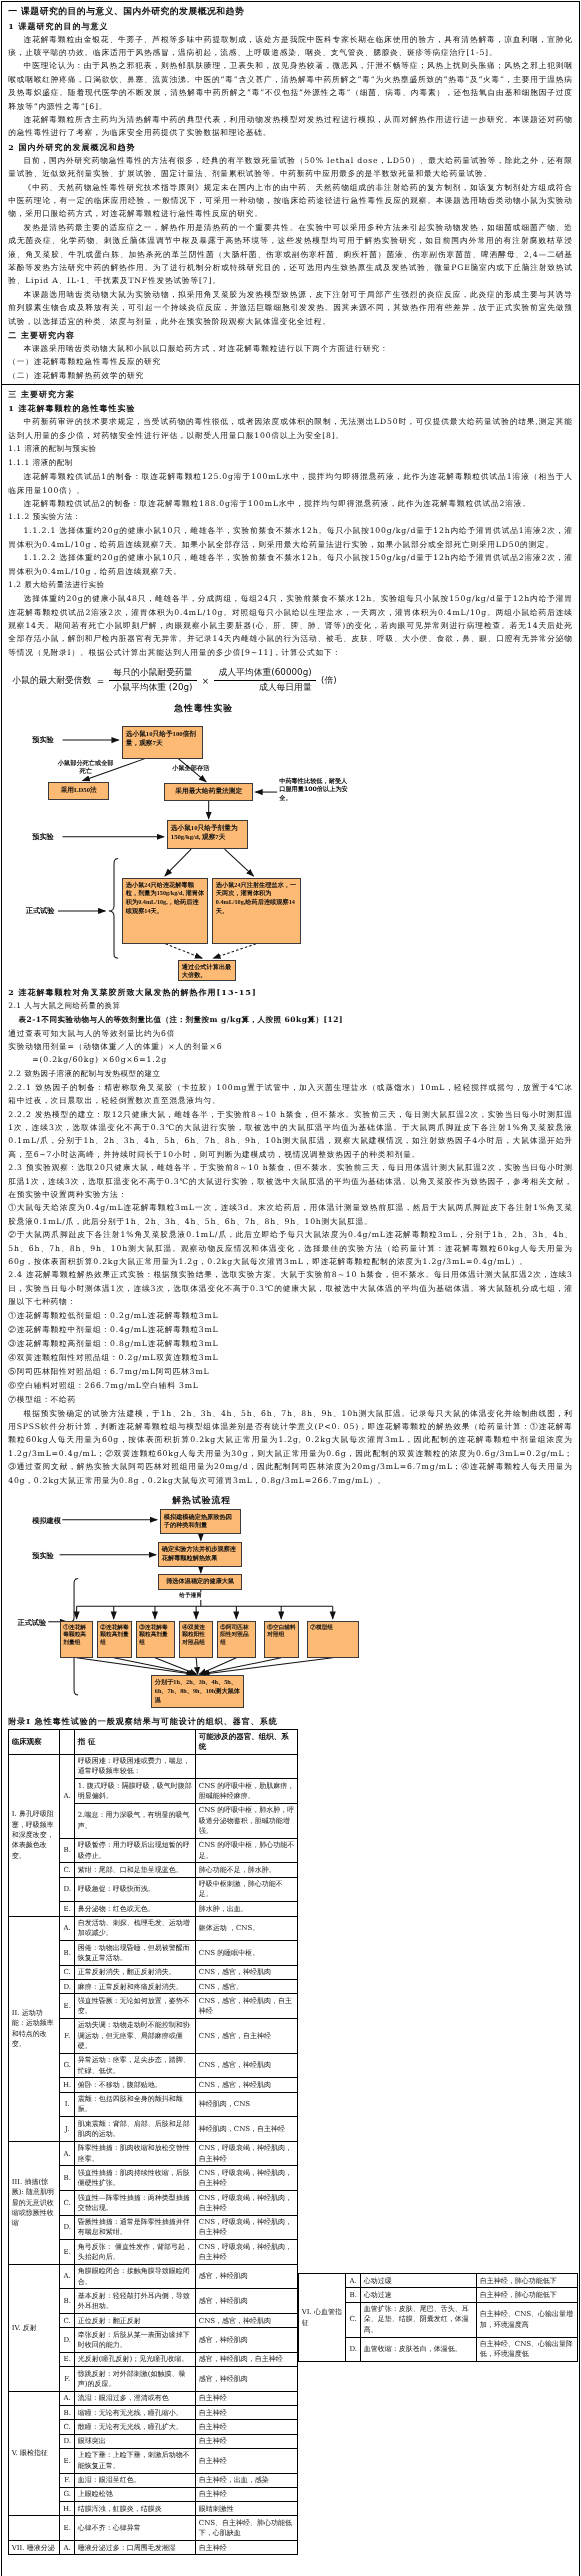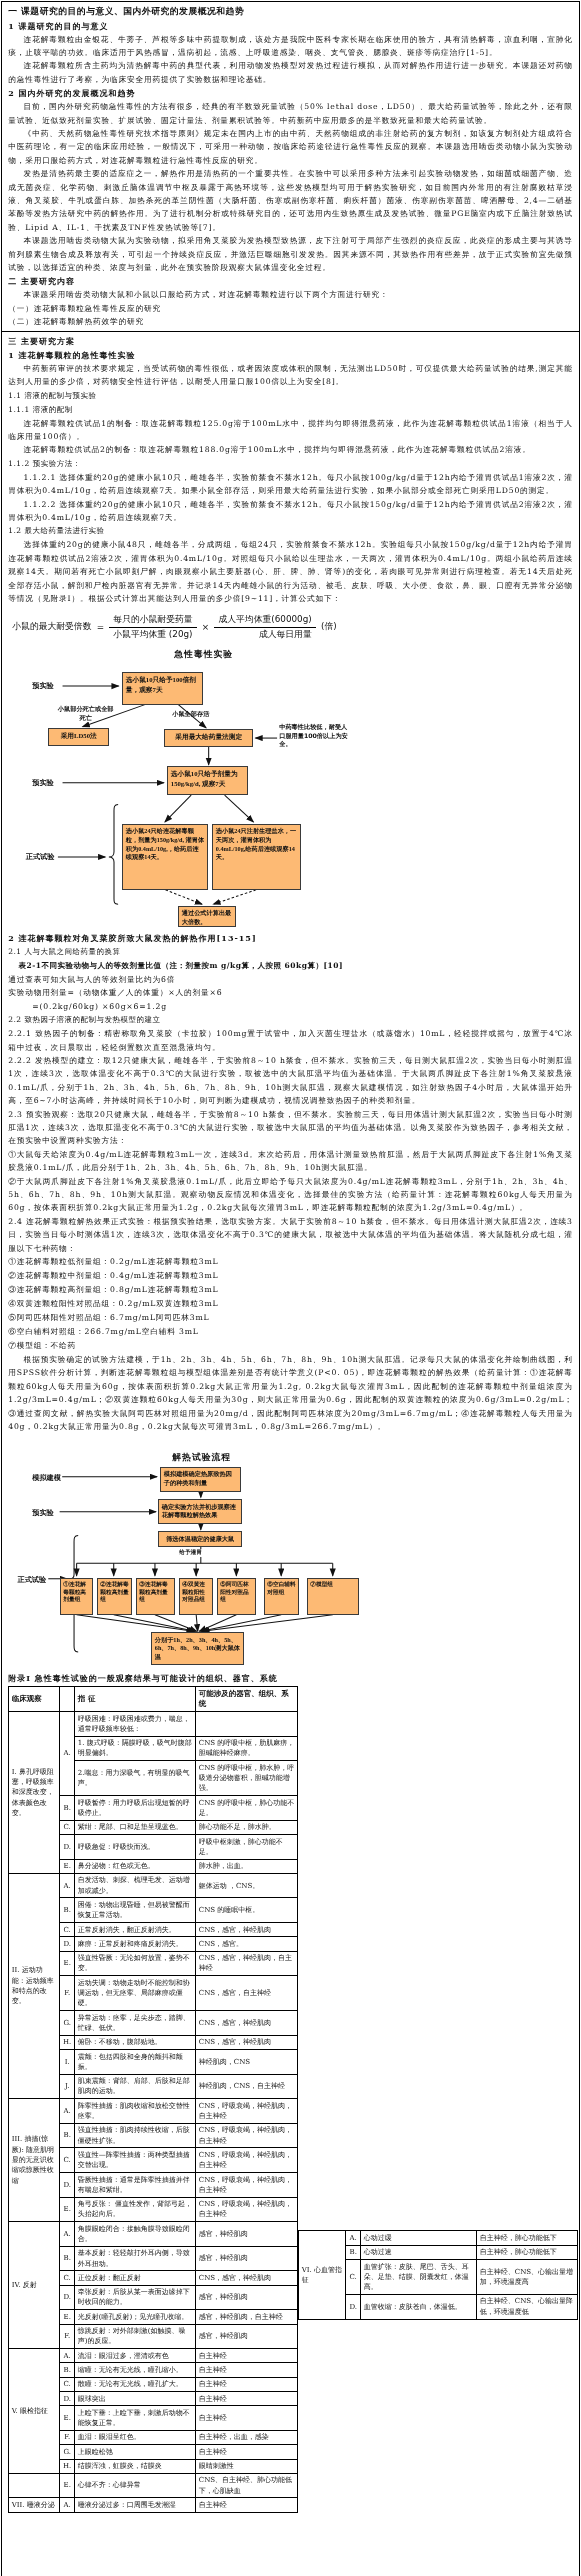--- a/index.html
+++ b/index.html
@@ -53,20 +53,21 @@
   .note-indent{margin-left:24px;}
 </style>
 </head>
 <body>
 
 <div class="page">
 
   <div class="doc-title">一 课题研究的目的与意义、国内外研究的发展概况和趋势</div>
   <div class="h-bold">1 课题研究的目的与意义</div>
   <div class="para">连花解毒颗粒由金银花、牛蒡子、芦根等多味中药提取制成，该处方是我院中医科专家长期在临床使用的验方，具有清热解毒，凉血利咽，宣肺化痰，止咳平喘的功效。临床适用于风热感冒，温病初起，流感、上呼吸道感染、咽炎、支气管炎、腮腺炎、斑疹等病症治疗[1-5]。</div>
+  <div class="para">中医理论认为：由于风热之邪犯表，则热郁肌肤腠理，卫表失和，故见身热较著，微恶风，汗泄不畅等症；风热上扰则头胀痛；风热之邪上犯则咽喉或咽喉红肿疼痛，口渴欲饮、鼻塞、流黄浊涕。中医的“毒”含义甚广，清热解毒中药所解之“毒”为火热壅盛所致的“热毒”及“火毒”，主要用于温热病及热毒炽盛症。随着现代医学的不断发展，清热解毒中药所解之“毒”不仅包括“外源性之毒”（细菌、病毒、内毒素），还包括氧自由基和细胞因子过度释放等“内源性之毒”[6]。</div>
   <div class="para">连花解毒颗粒所含主药均为清热解毒中药的典型代表，利用动物发热模型对发热过程进行模拟，从而对解热作用进行进一步研究。本课题还对药物的急性毒性进行了考察，为临床安全用药提供了实验数据和理论基础。</div>
   <div class="h-bold">2 国内外研究的发展概况和趋势</div>
   <div class="para">目前，国内外研究药物急性毒性的方法有很多，经典的有半数致死量试验（50% lethal dose，LD50）、最大给药量试验等，除此之外，还有限量试验、近似致死剂量实验、扩展试验、固定计量法、剂量累积试验等。中药新药中应用最多的是半数致死量和最大给药量试验。</div>
   <div class="para">《中药、天然药物急性毒性研究技术指导原则》规定未在国内上市的由中药、天然药物组成的非注射给药的复方制剂，如该复方制剂处方组成符合中医药理论，有一定的临床应用经验，一般情况下，可采用一种动物，按临床给药途径进行急性毒性反应的观察。本课题选用啮齿类动物小鼠为实验动物，采用口服给药方式，对连花解毒颗粒进行急性毒性反应的研究。</div>
   <div class="para">发热是清热药最主要的适应症之一，解热作用是清热药的一个重要共性。在实验中可以采用多种方法来引起实验动物发热，如细菌或细菌产物、造成无菌炎症、化学药物、刺激丘脑体温调节中枢及暴露于高热环境等，这些发热模型均可用于解热实验研究，如目前国内外常用的有注射腐败枯草浸液、角叉菜胶、牛乳或蛋白胨、加热杀死的革兰阴性菌（大肠杆菌、伤寒或副伤寒杆菌、痢疾杆菌）菌液、伤寒副伤寒菌苗、啤酒酵母、2,4—二硝基苯酚等发热方法研究中药的解热作用。为了进行机制分析或特殊研究目的，还可选用内生致热原生成及发热试验、微量PGE脑室内或下丘脑注射致热试验、Lipid A、IL-1、干扰素及TNF性发热试验等[7]。</div>
   <div class="para">本课题选用啮齿类动物大鼠为实验动物，拟采用角叉菜胶为发热模型致热源，皮下注射可于局部产生强烈的炎症反应，此炎症的形成主要与其诱导前列腺素生物合成及释放有关，可引起一个持续炎症反应，并激活巨噬细胞引发发热。因其来源不同，其致热作用有些差异，故于正式实验前宜先做预试验，以选择适宜的种类、浓度与剂量，此外在预实验阶段观察大鼠体温变化全过程。</div>
 
   <div class="h-bold">二 主要研究内容</div>
   <div class="para">本课题采用啮齿类动物大鼠和小鼠以口服给药方式，对连花解毒颗粒进行以下两个方面进行研究：</div>
   <div class="para-noindent">（一）连花解毒颗粒急性毒性反应的研究</div>
@@ -135,21 +136,21 @@
     <div class="fcbox" style="left:159px;top:119px;width:81px;height:29px;">选小鼠10只给予剂量为150g/kg/d, 观察7天</div>
     <div class="fclabel" style="left:24px;top:131px;">预实验</div>
     <div class="fcbox fcsmall" style="left:114px;top:177px;width:86px;height:66px;">选小鼠24只给连花解毒颗粒，剂量为150g/kg/d, 灌胃体积为0.4mL/10g,，给药后连续观察14天。</div>
     <div class="fcbox fcsmall" style="left:204px;top:177px;width:89px;height:66px;">选小鼠24只注射生理盐水，一天两次，灌胃体积为0.4mL/10g,给药后连续观察14天。</div>
     <div class="fclabel" style="left:17.5px;top:205px;">正式试验</div>
     <div class="fcbox fcsmall" style="left:170px;top:259px;width:58px;height:21.6px;">通过公式计算出最大倍数。</div>
   </div>
 
   <div class="h-bold">2 连花解毒颗粒对角叉菜胶所致大鼠发热的解热作用[13-15]</div>
   <div class="h-sub">2.1 人与大鼠之间给药量的换算</div>
-  <div class="h-sub" style="margin-left:10.3px;font-weight:bold;">表2-1不同实验动物与人的等效剂量比值（注：剂量按m g/kg算，人按照 60kg算）[10]</div>
+  <div class="h-sub" style="margin-left:10.3px;font-weight:bold;">表2-1不同实验动物与人的等效剂量比值（注：剂量按m g/kg算，人按照 60kg算）[12]</div>
   <div class="para-noindent">通过查表可知大鼠与人的等效剂量比约为6倍</div>
   <div class="para-noindent">实验动物用剂量=（动物体重／人的体重）×人的剂量×6</div>
   <div class="para-noindent note-indent">=(0.2kg/60kg) ×60g×6=1.2g</div>
   <div class="h-sub">2.2 致热因子溶液的配制与发热模型的建立</div>
   <div class="para-noindent">2.2.1 致热因子的制备：精密称取角叉菜胶（卡拉胶）100mg置于试管中，加入灭菌生理盐水（或蒸馏水）10mL，轻轻搅拌或摇匀，放置于4℃冰箱中过夜，次日晨取出，轻轻倒置数次直至混悬液均匀。</div>
   <div class="para-noindent">2.2.2 发热模型的建立：取12只健康大鼠，雌雄各半，于实验前8～10 h禁食，但不禁水。实验前三天，每日测大鼠肛温2次，实验当日每小时测肛温1次，连续3次，选取体温变化不高于0.3℃的大鼠进行实验，取被选中的大鼠肛温平均值为基础体温。于大鼠两爪脚趾皮下各注射1%角叉菜胶悬液0.1mL/爪，分别于1h、2h、3h、4h、5h、6h、7h、8h、9h、10h测大鼠肛温，观察大鼠建模情况，如注射致热因子4小时后，大鼠体温开始升高，至6~7小时达高峰，并持续时间长于10小时，则可判断为建模成功，视情况调整致热因子的种类和剂量。</div>
   <div class="para-noindent">2.3 预实验观察：选取20只健康大鼠，雌雄各半，于实验前8～10 h禁食，但不禁水。实验前三天，每日用体温计测大鼠肛温2次，实验当日每小时测肛温1次，连续3次，选取肛温变化不高于0.3℃的大鼠进行实验，取被选中大鼠肛温的平均值为基础体温。以角叉菜胶作为致热因子，参考相关文献，在预实验中设置两种实验方法：</div>
   <div class="para-noindent">①大鼠每天给浓度为0.4g/mL连花解毒颗粒3mL一次，连续3d。末次给药后，用体温计测量致热前肛温，然后于大鼠两爪脚趾皮下各注射1%角叉菜胶悬液0.1mL/爪，此后分别于1h、2h、3h、4h、5h、6h、7h、8h、9h、10h测大鼠肛温。</div>
   <div class="para-noindent">②于大鼠两爪脚趾皮下各注射1%角叉菜胶悬液0.1mL/爪，此后立即给予每只大鼠浓度为0.4g/mL连花解毒颗粒3mL，分别于1h、2h、3h、4h、5h、6h、7h、8h、9h、10h测大鼠肛温。观察动物反应情况和体温变化，选择最佳的实验方法（给药量计算：连花解毒颗粒60kg人每天用量为60g，按体表面积折算0.2kg大鼠正常用量为1.2g，0.2kg大鼠每次灌胃3mL，即连花解毒颗粒配制的浓度为1.2g/3mL=0.4g/mL）。</div>
   <div class="para-noindent">2.4 连花解毒颗粒解热效果正式实验：根据预实验结果，选取实验方案。大鼠于实验前8～10 h禁食，但不禁水。每日用体温计测大鼠肛温2次，连续3日，实验当日每小时测体温1次，连续3次，选取体温变化不高于0.3℃的健康大鼠，取被选中大鼠体温的平均值为基础体温。将大鼠随机分成七组，灌服以下七种药物：</div>
@@ -157,21 +158,21 @@
       <div class="group-line">①连花解毒颗粒低剂量组：0.2g/mL连花解毒颗粒3mL</div>
       <div class="group-line">②连花解毒颗粒中剂量组：0.4g/mL连花解毒颗粒3mL</div>
       <div class="group-line">③连花解毒颗粒高剂量组：0.8g/mL连花解毒颗粒3mL</div>
       <div class="group-line">④双黄连颗粒阳性对照品组：0.2g/mL双黄连颗粒3mL</div>
       <div class="group-line">⑤阿司匹林阳性对照品组：6.7mg/mL阿司匹林3mL</div>
       <div class="group-line">⑥空白辅料对照组：266.7mg/mL空白辅料 3mL</div>
       <div class="group-line">⑦模型组：不给药</div>
     </div>
   <div class="para">根据预实验确定的试验方法建模，于1h、2h、3h、4h、5h、6h、7h、8h、9h、10h测大鼠肛温。记录每只大鼠的体温变化并绘制曲线图，利用SPSS软件分析计算，判断连花解毒颗粒组与模型组体温差别是否有统计学意义(P&lt;0. 05)，即连花解毒颗粒的解热效果（给药量计算：①连花解毒颗粒60kg人每天用量为60g，按体表面积折算0.2kg大鼠正常用量为1.2g, 0.2kg大鼠每次灌胃3mL，因此配制的连花解毒颗粒中剂量组浓度为1.2g/3mL=0.4g/mL；②双黄连颗粒60kg人每天用量为30g，则大鼠正常用量为0.6g，因此配制的双黄连颗粒的浓度为0.6g/3mL=0.2g/mL；③通过查阅文献，解热实验大鼠阿司匹林对照组用量为20mg/d，因此配制阿司匹林浓度为20mg/3mL=6.7mg/mL；④连花解毒颗粒人每天用量为40g，0.2kg大鼠正常用量为0.8g，0.2kg大鼠每次可灌胃3mL，0.8g/3mL=266.7mg/mL）。</div>
 
-  <div class="fc" style="height:219px;margin-top:19px;">
+  <div class="fc" style="height:219px;margin-top:8px;">
     <svg width="567" height="219" viewBox="0 0 1100 425">
       <g stroke="#111" stroke-width="2" fill="none">
         <line x1="105" y1="48" x2="289" y2="48" marker-end="url(#arw)"></line>
         <line x1="374" y1="76" x2="374" y2="88" marker-end="url(#arw)"></line>
         <line x1="100" y1="116" x2="287" y2="116" marker-end="url(#arw)"></line>
         <line x1="374" y1="140" x2="374" y2="151" marker-end="url(#arw)"></line>
         <line x1="374" y1="183" x2="374" y2="216"></line>
         <line x1="133" y1="216" x2="630" y2="216"></line>
         <line x1="133" y1="216" x2="133" y2="240" marker-end="url(#arw)"></line>
         <line x1="205" y1="216" x2="205" y2="240" marker-end="url(#arw)"></line>

